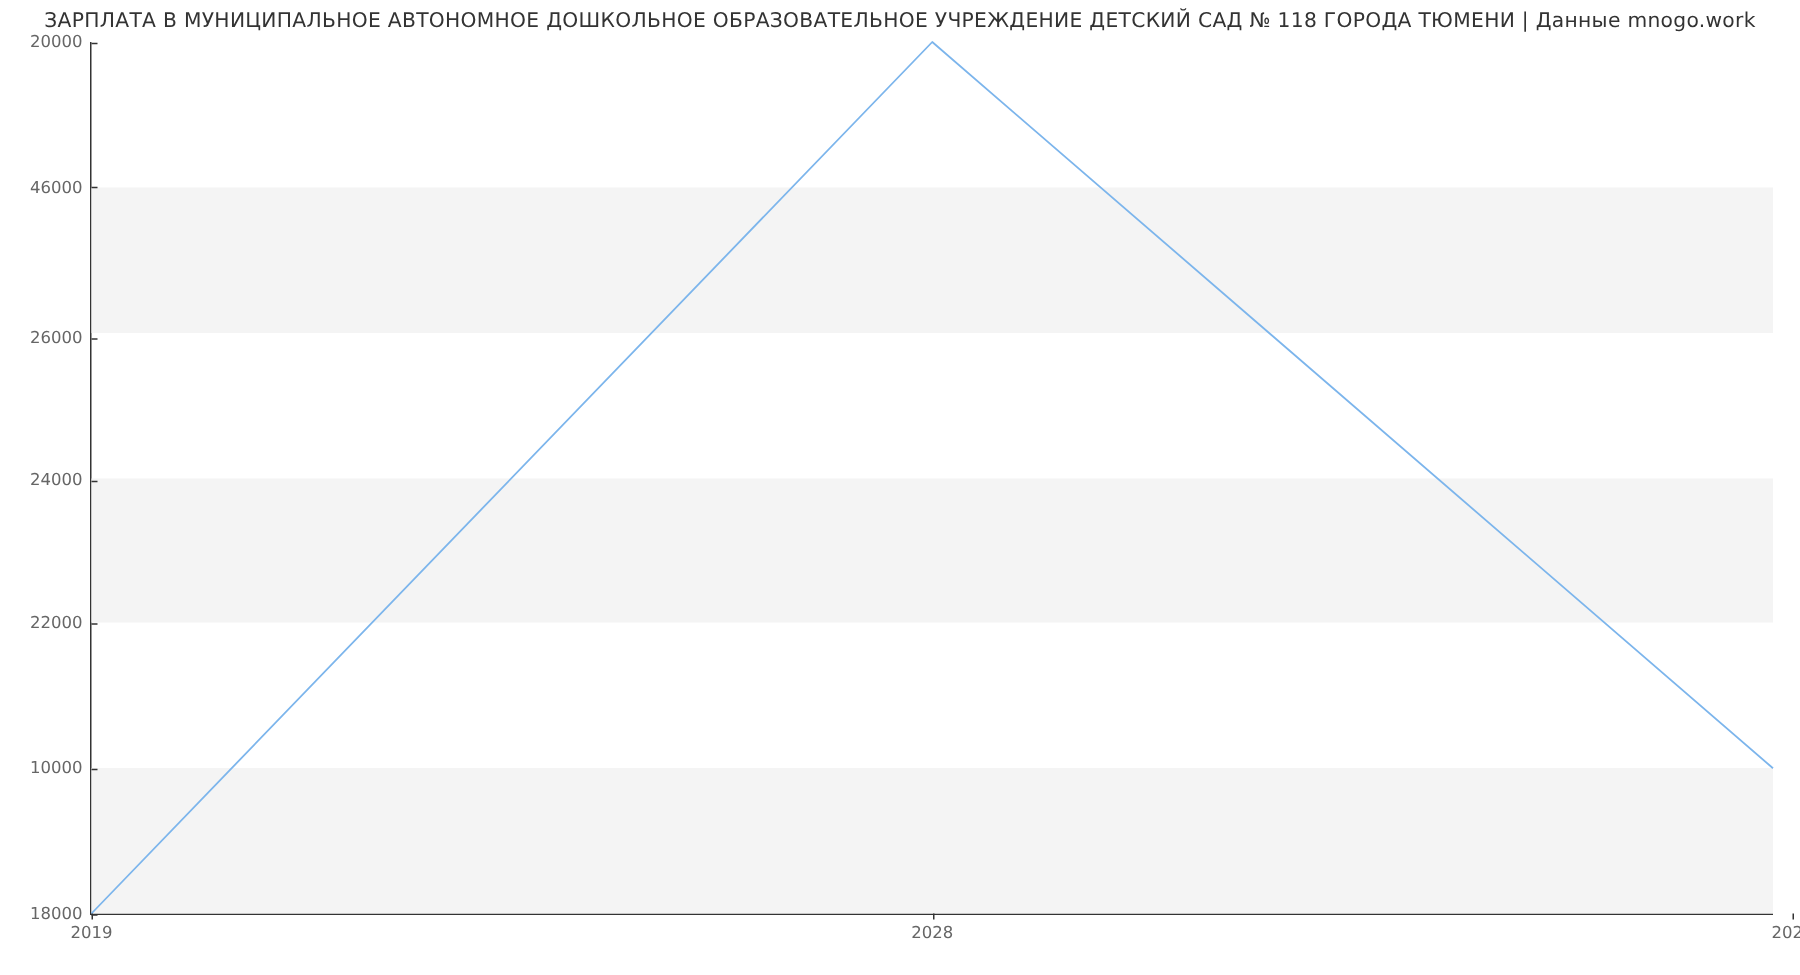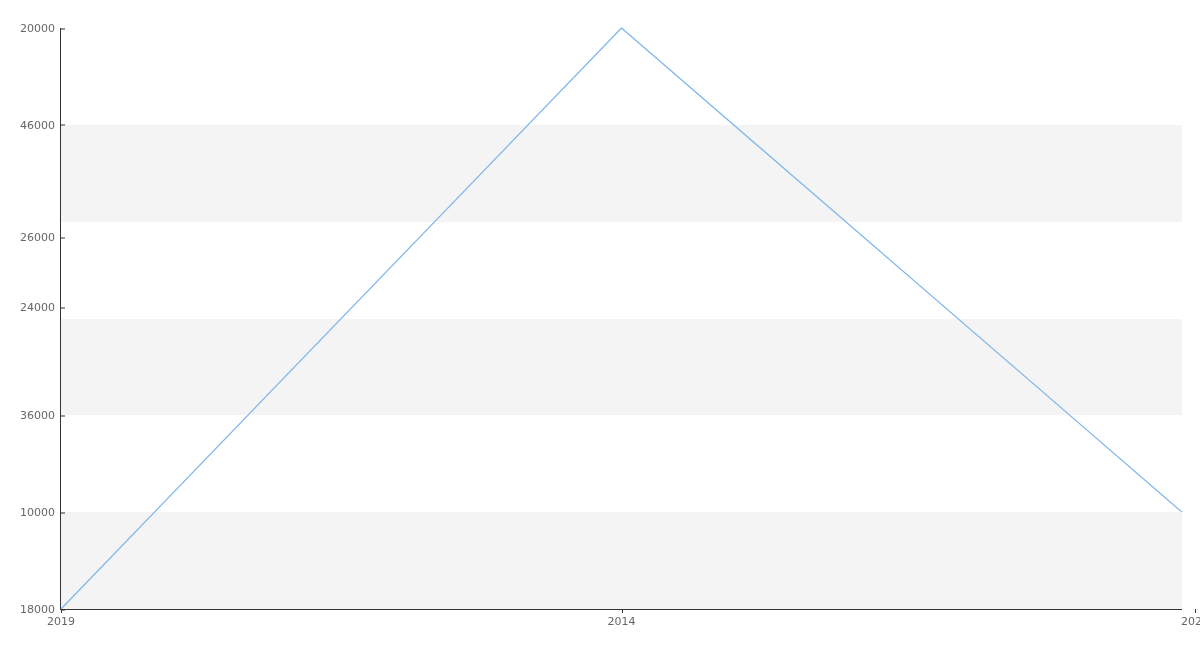--- a/index.html
+++ b/index.html
@@ -91,31 +91,32 @@
     fill: none;
     stroke: #7cb5ec;
     stroke-width: 1.2;
     stroke-linejoin: round;
   }
 </style>
 </head>
 <body>
 
 <div class="chart-wrap">
+  <div class="title">ЗАРПЛАТА В МУНИЦИПАЛЬНОЕ АВТОНОМНОЕ ДОШКОЛЬНОЕ ОБРАЗОВАТЕЛЬНОЕ УЧРЕЖДЕНИЕ ДЕТСКИЙ САД № 118 ГОРОДА ТЮМЕНИ | Данные mnogo.work</div>
   <div class="plot">
       <div class="band" style="top: 96.8333px; height: 96.8333px;"></div>
       <div class="band" style="top: 290.5px; height: 96.8333px;"></div>
       <div class="band" style="top: 484.167px; height: 96.8333px;"></div>
     <svg class="line" viewBox="0 0 1121 581" preserveAspectRatio="none">
       <path id="series-path" d="M0.00 581.00 L560.50 0.00 L1121.00 484.17" stroke="#7cb5ec"></path>
     </svg>
   <div class="y-tick" style="top: 581px;">18000</div>
       <div class="y-tick" style="top: 484.167px;">10000</div>
-      <div class="y-tick" style="top: 387.333px;">36000</div>
-      <div class="y-tick" style="top: 279px;">24000</div>
-      <div class="y-tick" style="top: 209px;">26000</div>
+      <div class="y-tick" style="top: 387.333px;">22000</div>
+      <div class="y-tick" style="top: 292px;">24000</div>
+      <div class="y-tick" style="top: 197px;">26000</div>
       <div class="y-tick" style="top: 96.8333px;">46000</div>
       <div class="y-tick" style="top: 0px;">20000</div>
       <div class="x-tick" style="left: 0px;">2019</div>
-      <div class="x-tick" style="left: 560.5px;">2014</div>
+      <div class="x-tick" style="left: 560.5px;">2028</div>
       <div class="x-tick" style="left: 1121px; margin-left: 13px;">2024</div>
     </div>
 </div>
 
 </body></html>

